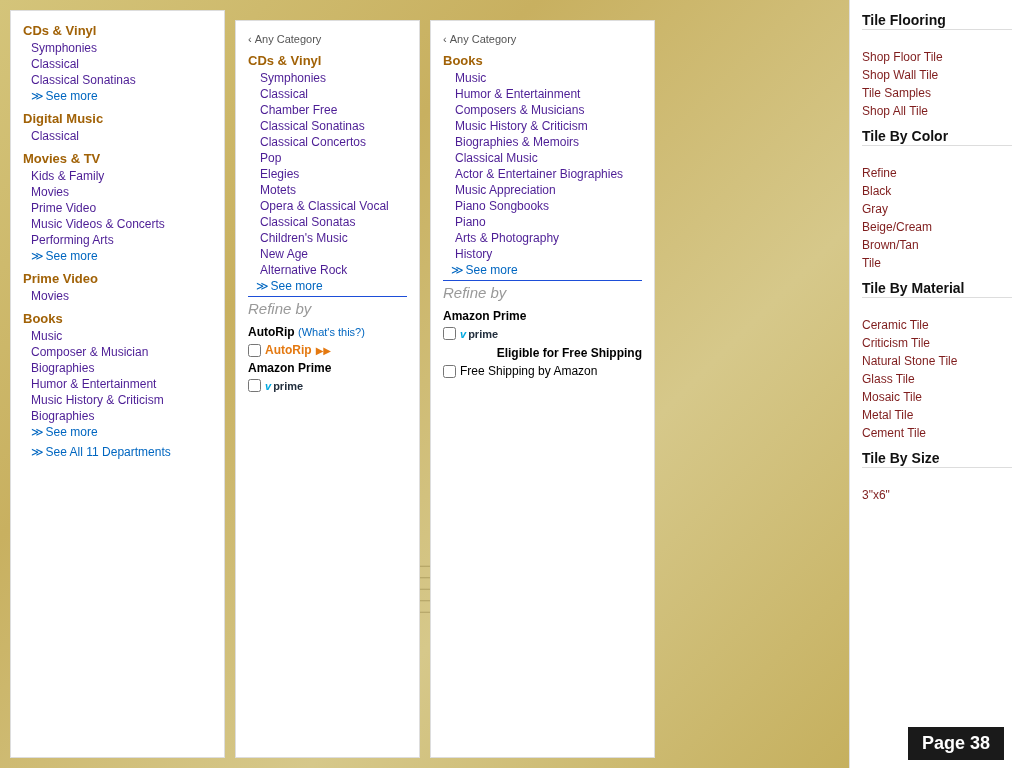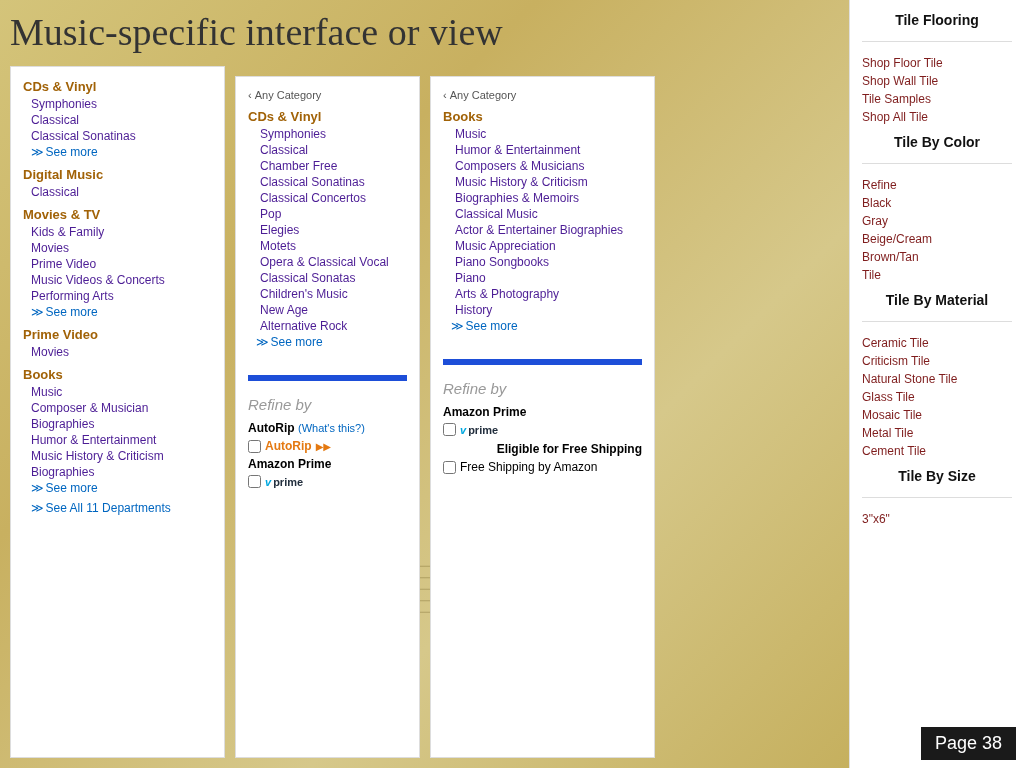--- a/index.html
+++ b/index.html
@@ -121,23 +121,23 @@
       align-items: center;
       gap: 3px;
     }
 
     .breadcrumb-row span {
       color: #555;
     }
 
     
     .refine-section {
-      border-top: 6px solid #1d4ed8;
-      margin-top: 26px;
-      padding-top: 15px;
+      border-top: 1px solid #1d4ed8;
+      margin-top: 3px;
+      padding-top: 3px;
     }
 
     .refine-title {
       font-size: 15px;
       color: #999;
       font-style: italic;
       margin-bottom: 8px;
     }
 
     .refine-sub-title {
@@ -201,50 +201,49 @@
       padding: 12px;
       font-size: 12px;
       border-left: 1px solid #e0e0e0;
       overflow-y: auto;
     }
 
     .sidebar-section-title {
       font-weight: bold;
       font-size: 14px;
       color: #111;
-      margin-bottom: 14px;
+      margin-bottom: 20px;
       margin-top: 10px;
       border-bottom: 1px solid #ddd;
-      padding-bottom: 13px;
-      text-align: center;
+      padding-bottom: 1px;
     }
 
     .sidebar-section-title:first-child {
       margin-top: 0;
     }
 
     .sidebar-link {
       display: block;
       color: #7f1d1d;
       font-size: 12px;
       margin-bottom: 4px;
       text-decoration: none;
       cursor: pointer;
     }
 
     
     .page-badge {
       position: absolute;
       bottom: 8px;
-      right: 8px;
+      right: 20px;
       background: #1a1a1a;
       color: white;
       padding: 6px 14px;
       font-size: 18px;
-      font-weight: normal;
+      font-weight: bold;
       z-index: 10;
     }
 
     
     .music-decoration {
       position: absolute;
       bottom: 60px;
       left: 240px;
       width: 230px;
       height: 180px;
@@ -269,21 +268,20 @@
 
   <line x1="0" y1="30" x2="200" y2="30" stroke="#5a4a10" stroke-width="1"></line>
   <line x1="0" y1="40" x2="200" y2="40" stroke="#5a4a10" stroke-width="1"></line>
   <line x1="0" y1="50" x2="200" y2="50" stroke="#5a4a10" stroke-width="1"></line>
   <line x1="0" y1="60" x2="200" y2="60" stroke="#5a4a10" stroke-width="1"></line>
   <line x1="0" y1="70" x2="200" y2="70" stroke="#5a4a10" stroke-width="1"></line>
 </svg>
 
 <div class="content">
   <div class="main-area">
-    <h1 class="page-title">Music-specific interface or view</h1>
 
     <div class="panels-row">
 
       <div class="white-panel panel-left">
 
         <div class="panel-section-title">CDs &amp; Vinyl</div>
         <a class="panel-link">Symphonies</a>
         <a class="panel-link">Classical</a>
         <a class="panel-link">Classical Sonatinas</a>
         <div class="see-more">

